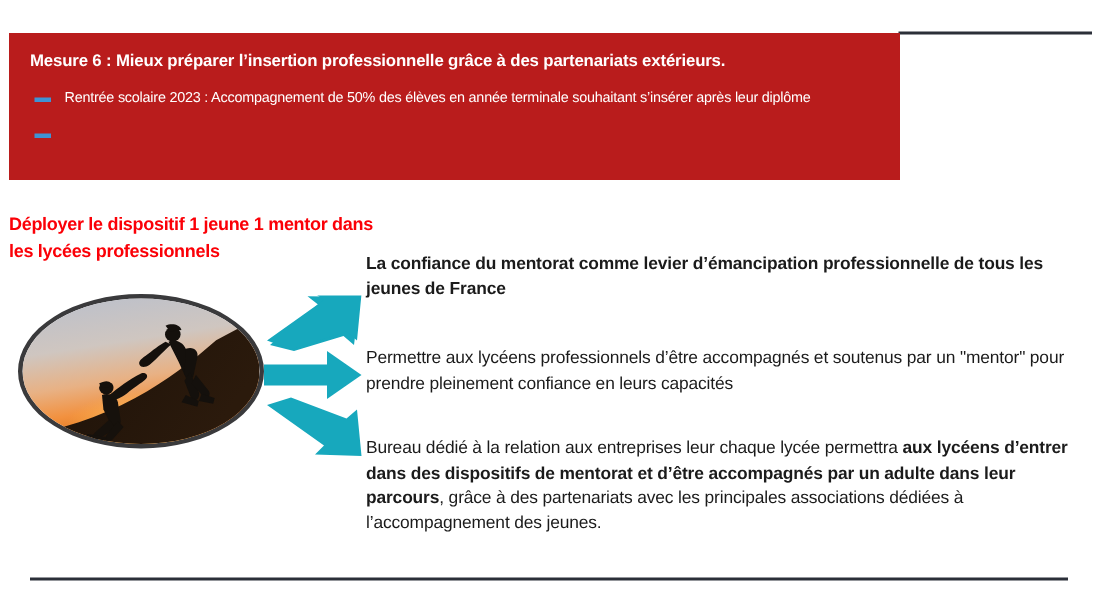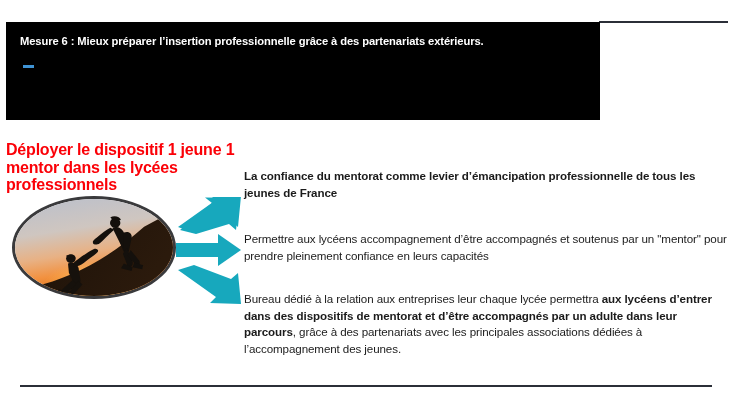--- a/index.html
+++ b/index.html
@@ -34,21 +34,21 @@
     background: #2b2f38;
   }
 
   
   #measure-banner {
     position: absolute;
     left: 6px;
     top: 22px;
     width: 594px;
     height: 98px;
-    background: #000000;
+    background: #b91c1c;
     box-sizing: border-box;
     padding: 12px 14px 0 14px;
   }
   #measure-title {
     color: #ffffff;
     font-size: 11.2px;
     font-weight: bold;
     letter-spacing: -0.1px;
     line-height: 14px;
     margin: 0 0 11px 0;
@@ -74,21 +74,21 @@
     white-space: nowrap;
   }
 
   
   #deploy-heading {
     position: absolute;
     left: 6px;
     top: 141px;
     width: 250px;
     color: #fb0007;
-    font-size: 16px;
+    font-size: 12px;
     font-weight: bold;
     line-height: 17.5px;
     letter-spacing: -0.2px;
   }
 
   
   #mentor-photo {
     position: absolute;
     left: 12px;
     top: 196px;
@@ -123,20 +123,24 @@
   .right-text b { font-weight: bold; }
 </style>
 </head>
 <body>
 
 <div id="top-rule-right"></div>
 
 <div id="measure-banner">
   <div id="measure-title">Mesure 6 : Mieux préparer l’insertion professionnelle grâce à des partenariats extérieurs.</div>
 
+  <div class="banner-bullet">
+    <span class="bullet-dash"></span>
+    <span class="bullet-text">Rentrée scolaire 2023 : Accompagnement de 50% des élèves en année terminale souhaitant s’insérer après leur diplôme</span>
+  </div>
 
   <div class="banner-bullet">
     <span class="bullet-dash"></span>
   </div>
 </div>
 
 <div id="deploy-heading">Déployer le dispositif 1 jeune 1 mentor dans les lycées professionnels</div>
 
 <div id="mentor-photo">
   <svg viewBox="0 0 164 103" preserveAspectRatio="xMidYMid slice">
@@ -197,17 +201,17 @@
 <svg class="arrow-svg" id="arrow-mid" viewBox="0 0 66 34">
   <path d="M0 10 L42 10 L42 1 L65 17 L42 33 L42 24 L0 24 Z" fill="#17a8bd"></path>
 </svg>
 
 <svg class="arrow-svg" id="arrow-down" viewBox="0 0 66 42">
   <path d="M2 6 L40 33 L34 39 L65 40 L62 9 L55 15 L18 1 Z" fill="#17a8bd"></path>
 </svg>
 
 <div class="right-text" id="text-promotion">La confiance du mentorat comme levier d’émancipation professionnelle de tous les jeunes de France</div>
 
-<div class="right-text" id="text-permettre">Permettre aux lycéens accompagnement d’être accompagnés et soutenus par un "mentor" pour prendre pleinement confiance en leurs capacités</div>
+<div class="right-text" id="text-permettre">Permettre aux lycéens professionnels d’être accompagnés et soutenus par un "mentor" pour prendre pleinement confiance en leurs capacités</div>
 
 <div class="right-text" id="text-bureau"><span>Bureau dédié à la relation aux entreprises leur chaque lycée permettra </span><b>aux lycéens d’entrer dans des dispositifs de mentorat et d’être accompagnés par un adulte dans leur parcours</b><span>, grâce à des partenariats avec les principales associations dédiées à l’accompagnement des jeunes.</span></div>
 
 <div id="bottom-rule"></div>
 
 </body></html>

